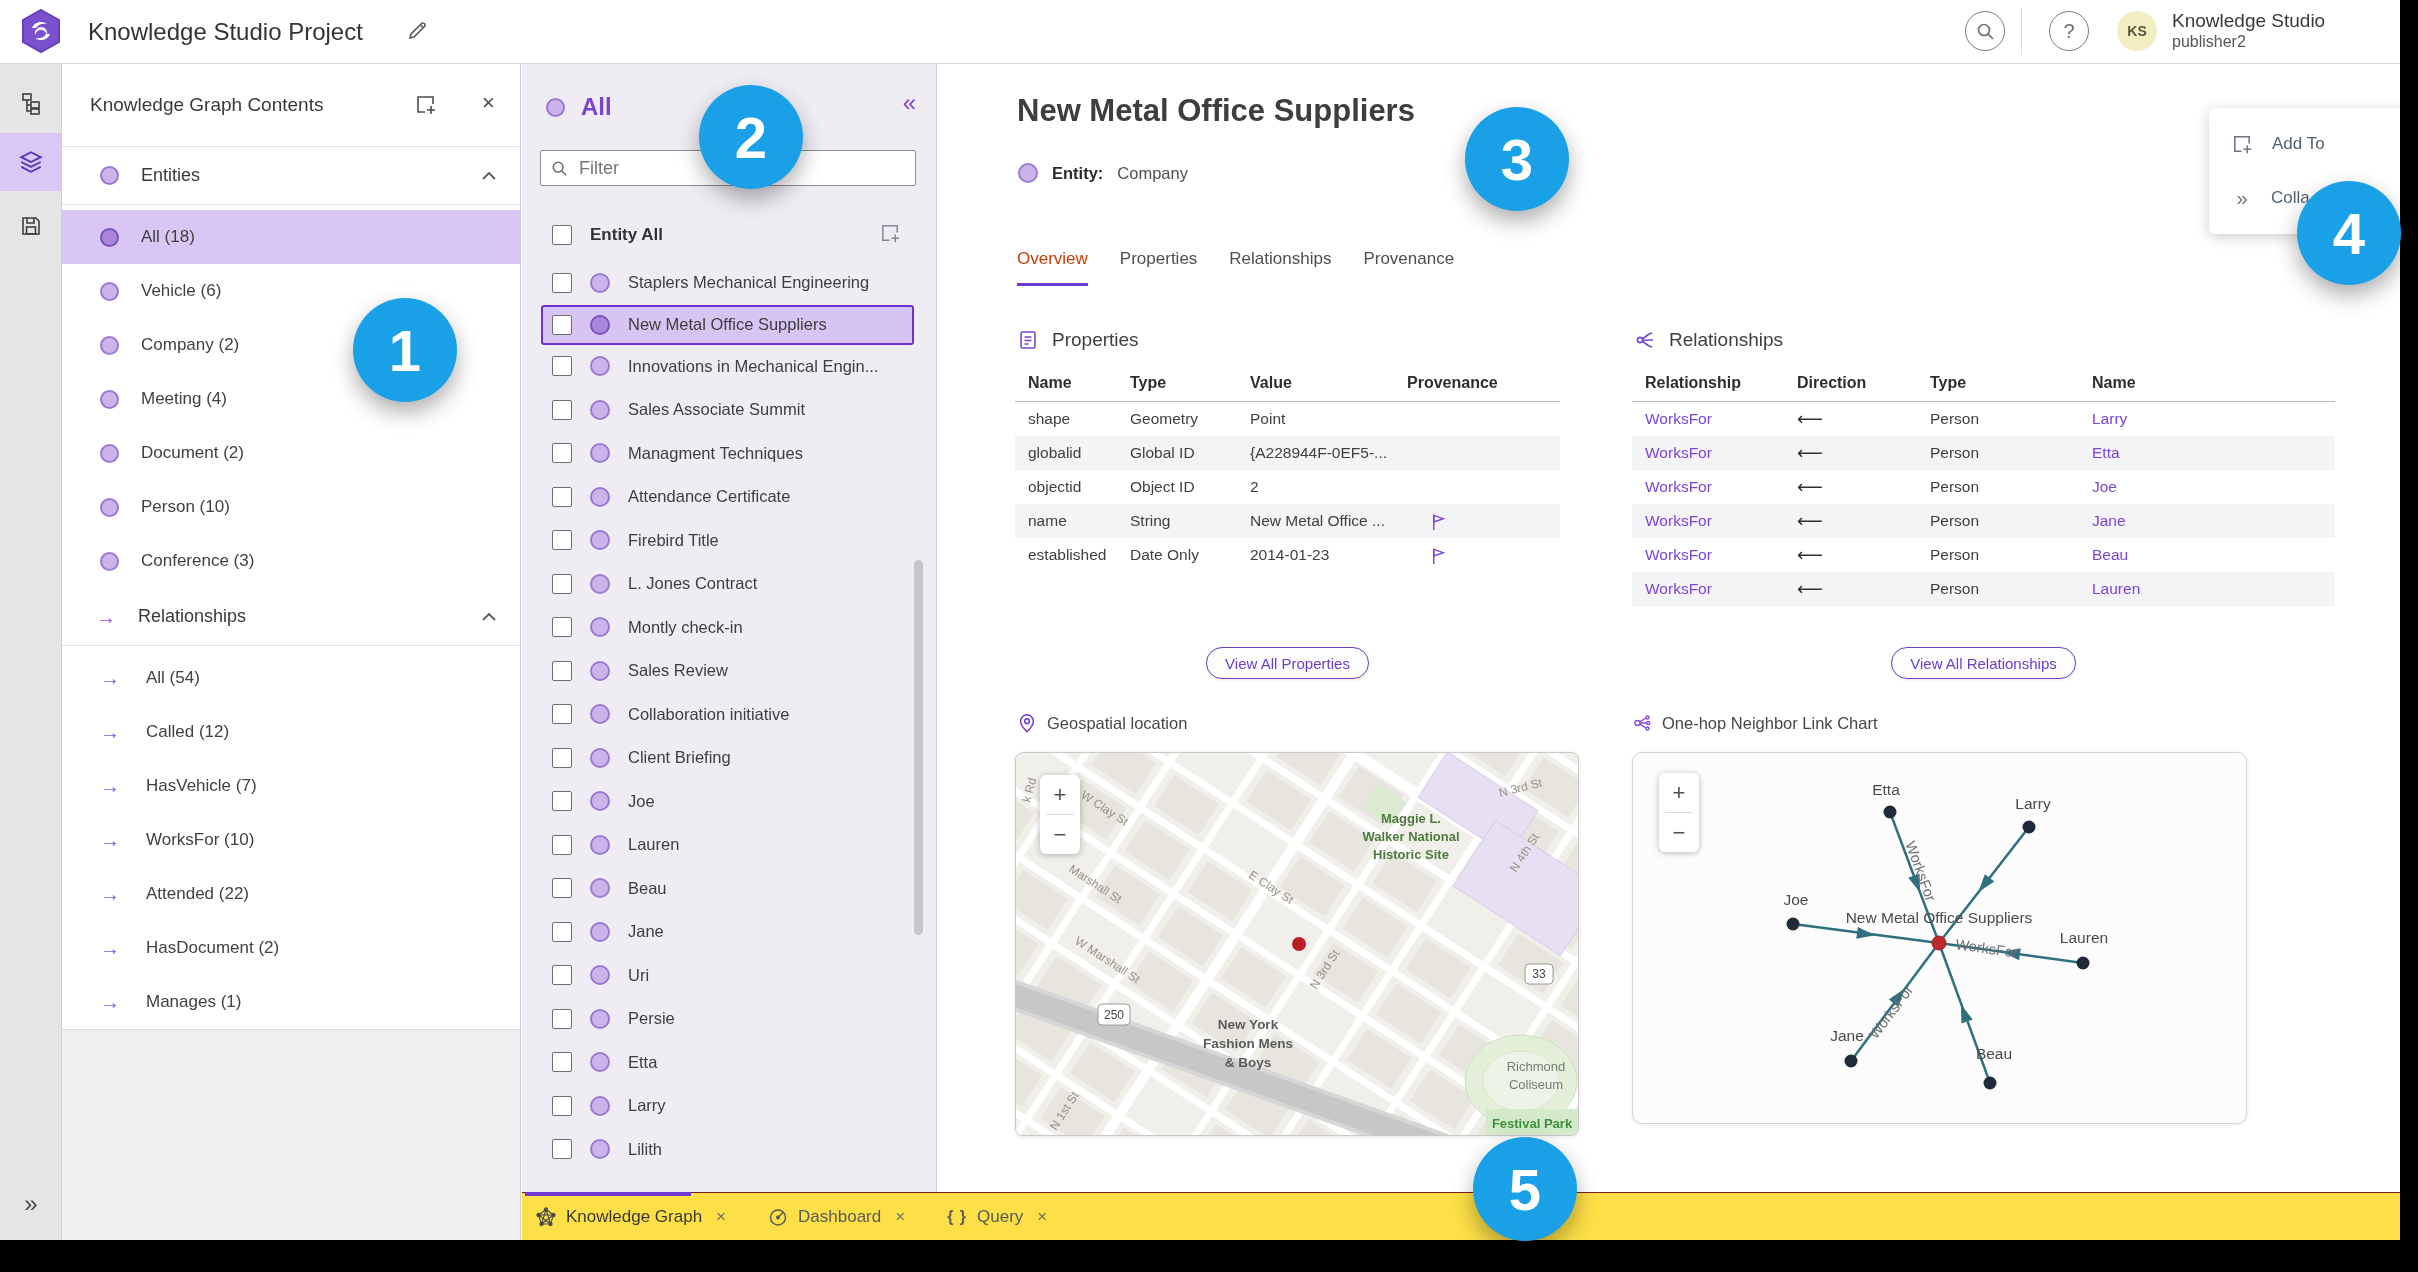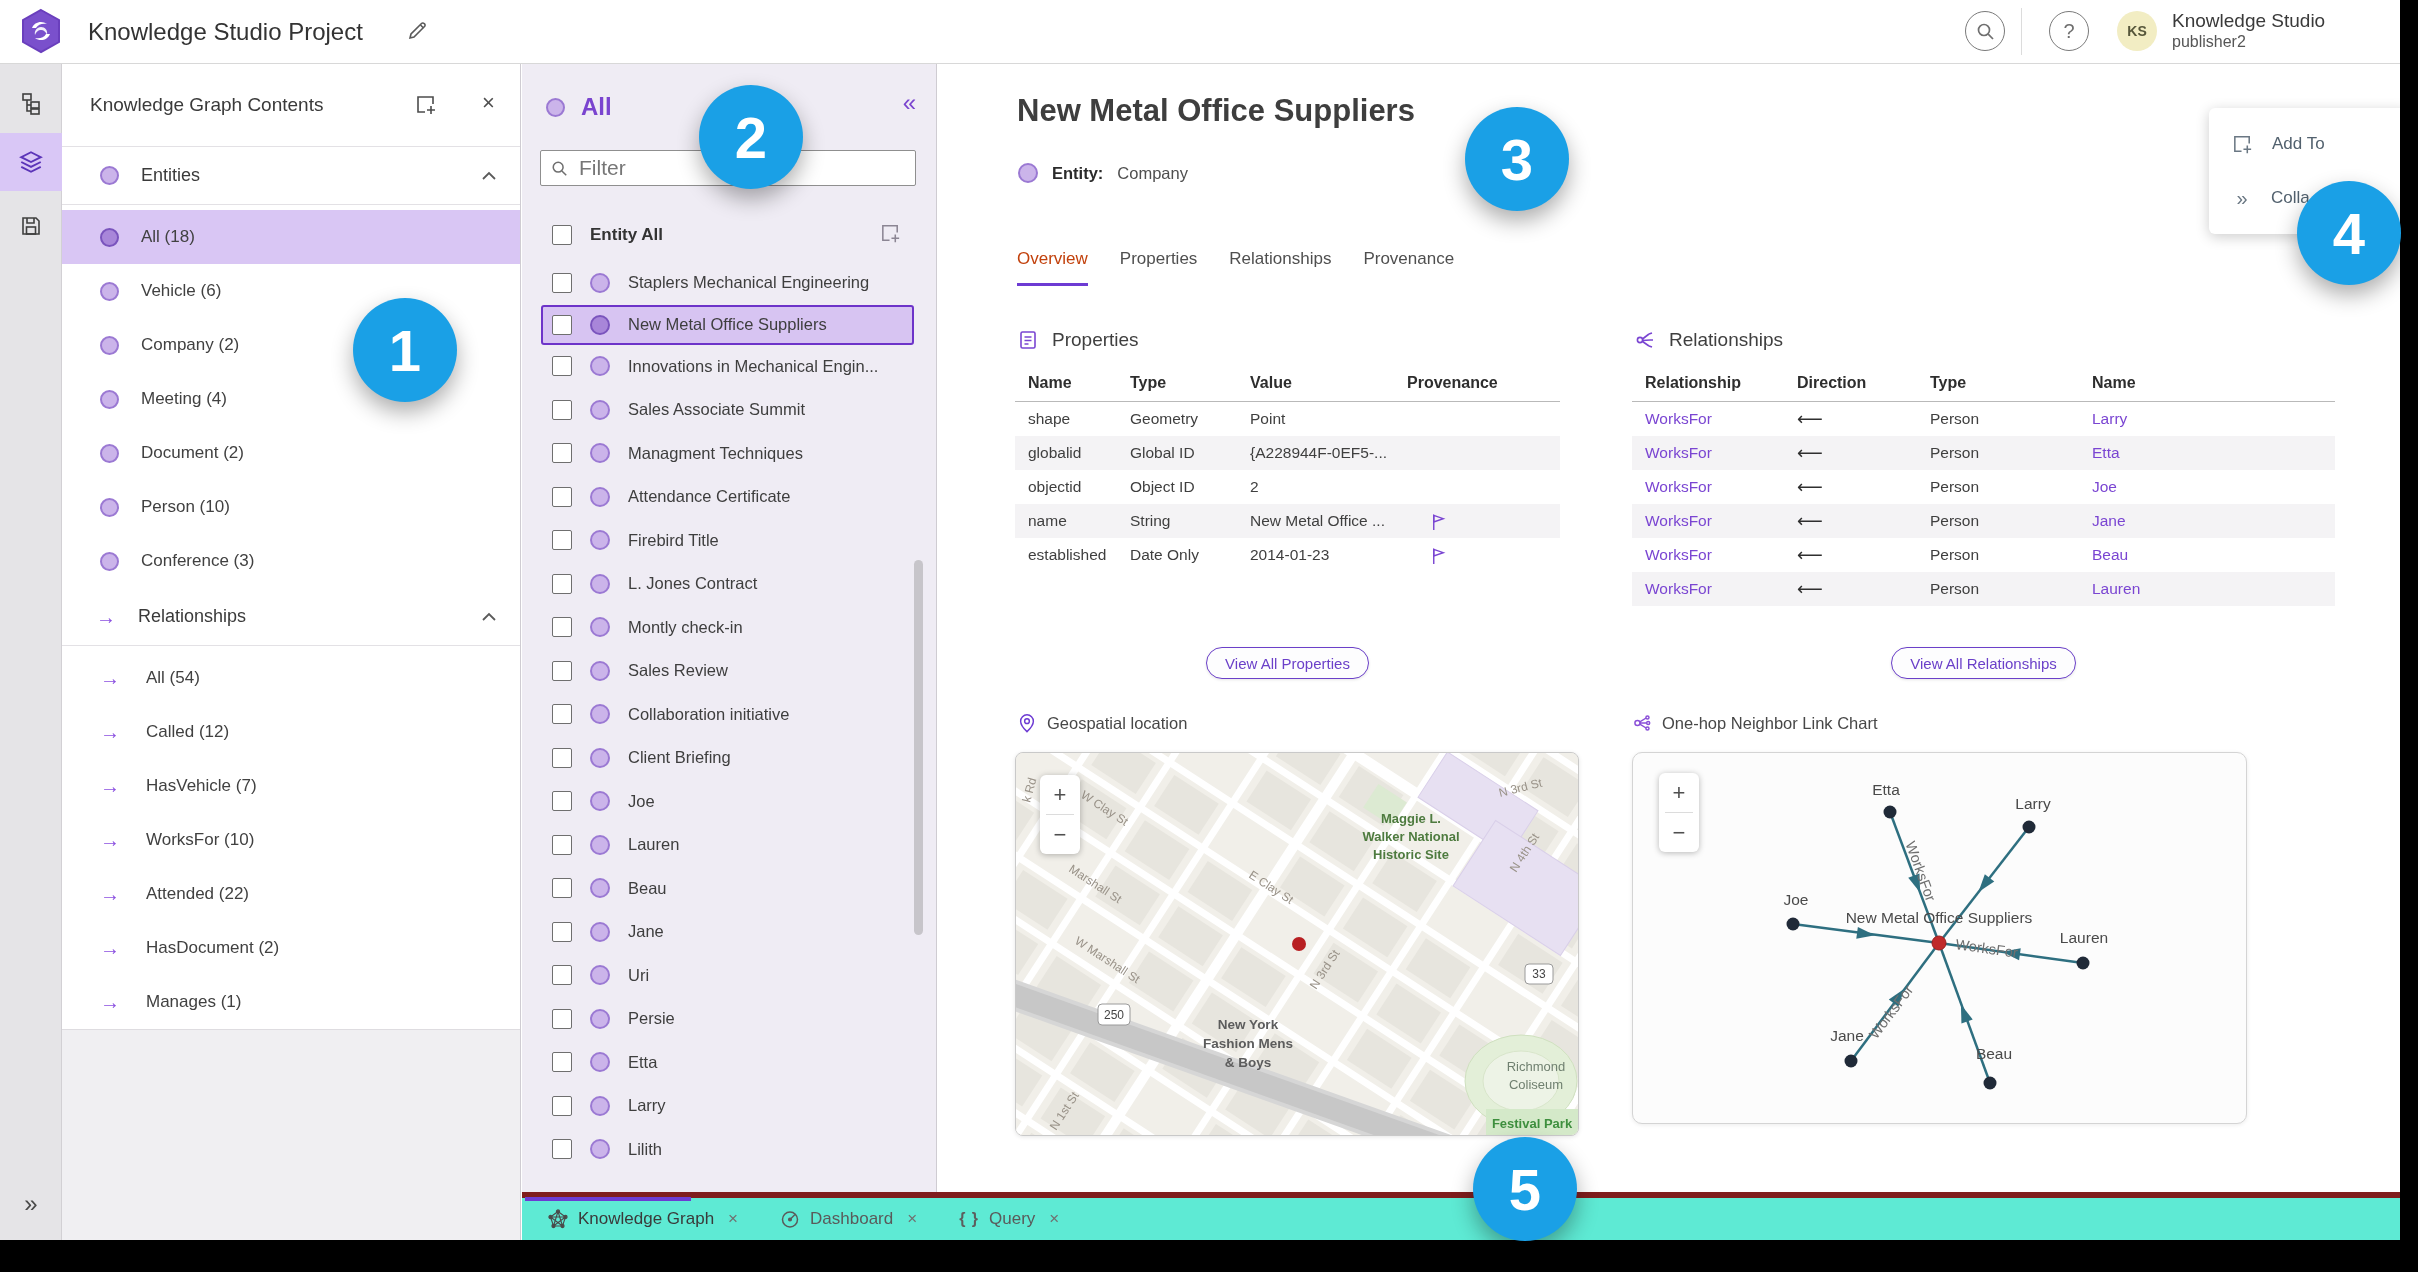--- a/index.html
+++ b/index.html
@@ -38,33 +38,33 @@
   .dot{width:15px;height:15px;border-radius:50%;background:#cbb4ea;border:2px solid #9b79d3;flex:0 0 auto;}
   .active .dot, .m-row.active .dot{background:#a886d9;border-color:#7a54bd;}
   .rarrow{width:24px;font-size:20px;color:#8a4fe0;flex:0 0 auto;line-height:1;}
   .contents-rest{position:absolute;left:0;top:966px;width:100%;bottom:0;background:#f0eff2;border-top:1px solid #dedce0;}
   
   .middle{position:absolute;left:522px;top:63px;width:415px;height:1129px;background:#efecf4;border-right:1px solid #cfccd2;box-sizing:border-box;z-index:3;}
   .mid-title-row{position:absolute;left:24px;top:30px;display:flex;align-items:center;gap:16px;font-size:24px;font-weight:600;color:#7a44cf;}
   .mid-collapse{position:absolute;right:20px;top:28px;font-size:24px;color:#7a44cf;line-height:1;}
   .filter-box{position:absolute;left:18px;right:20px;top:87px;height:36px;background:#fff;border:1px solid #8f8f8f;border-radius:2px;
               display:flex;align-items:center;padding:0 10px;gap:9px;box-sizing:border-box;}
-  .filter-box input{border:none;outline:none;flex:1;font-size:21px;font-family:"Liberation Sans",sans-serif;color:#333;background:transparent;}
+  .filter-box input{border:none;outline:none;flex:1;font-size:18px;font-family:"Liberation Sans",sans-serif;color:#333;background:transparent;}
   .filter-box input::placeholder{color:#767676;}
   .select-row{position:absolute;left:30px;right:20px;top:152px;height:40px;display:flex;align-items:center;gap:18px;
               font-size:17px;font-weight:600;color:#333;}
   .select-row .addto{position:absolute;right:14px;top:7px;}
   .m-check{width:18px;height:18px;border:1.5px solid #6f6f6f;border-radius:2px;background:#fff;flex:0 0 auto;box-sizing:content-box;}
   .m-list{position:absolute;left:0;top:198px;width:100%;}
   .m-row{height:43.5px;display:flex;align-items:center;padding-left:30px;gap:18px;font-size:16.5px;color:#3e3e3e;box-sizing:border-box;}
   .m-row .dot{width:16px;height:16px;}
   .m-row.active{margin:0 22px 0 19px;padding-left:9px;background:#d7c4f2;border:2.5px solid #6d33c9;border-radius:3px;height:40px;}
   .m-scroll{position:absolute;right:13px;top:497px;width:9px;height:375px;border-radius:5px;background:#c7c5ca;}
   
-  .btabs{position:absolute;left:522px;top:1192px;width:1878px;height:48px;background:#5eead4;border-top:6px solid #7f1d1d;box-sizing:border-box;z-index:3;padding-left:12px;}
+  .btabs{position:absolute;left:522px;top:1192px;width:1878px;height:48px;background:#fde047;border-top:1px solid #7f1d1d;box-sizing:border-box;z-index:3;}
   .btab-indicator{position:absolute;left:3px;top:-1px;width:166px;height:4px;background:#6d3bd3;}
   .btabs-row{display:flex;align-items:center;height:100%;padding-left:14px;gap:42px;}
   .btab{display:flex;align-items:center;gap:10px;font-size:17px;color:#5a5a5a;}
   .btab.active{color:#3a3a3a;}
   .tclose{font-size:17px;color:#707070;margin-left:4px;}
   .braces{font-size:16px;color:#5d5d5d;font-weight:bold;letter-spacing:1px;}
   
   .main{position:absolute;left:938px;top:63px;width:1462px;height:1129px;background:#fff;z-index:2;}
   .detail-title{position:absolute;left:79px;top:30px;font-size:31px;font-weight:700;color:#3e3e3e;}
   .entity-row{position:absolute;left:80px;top:100px;display:flex;align-items:center;gap:14px;font-size:16.5px;}

